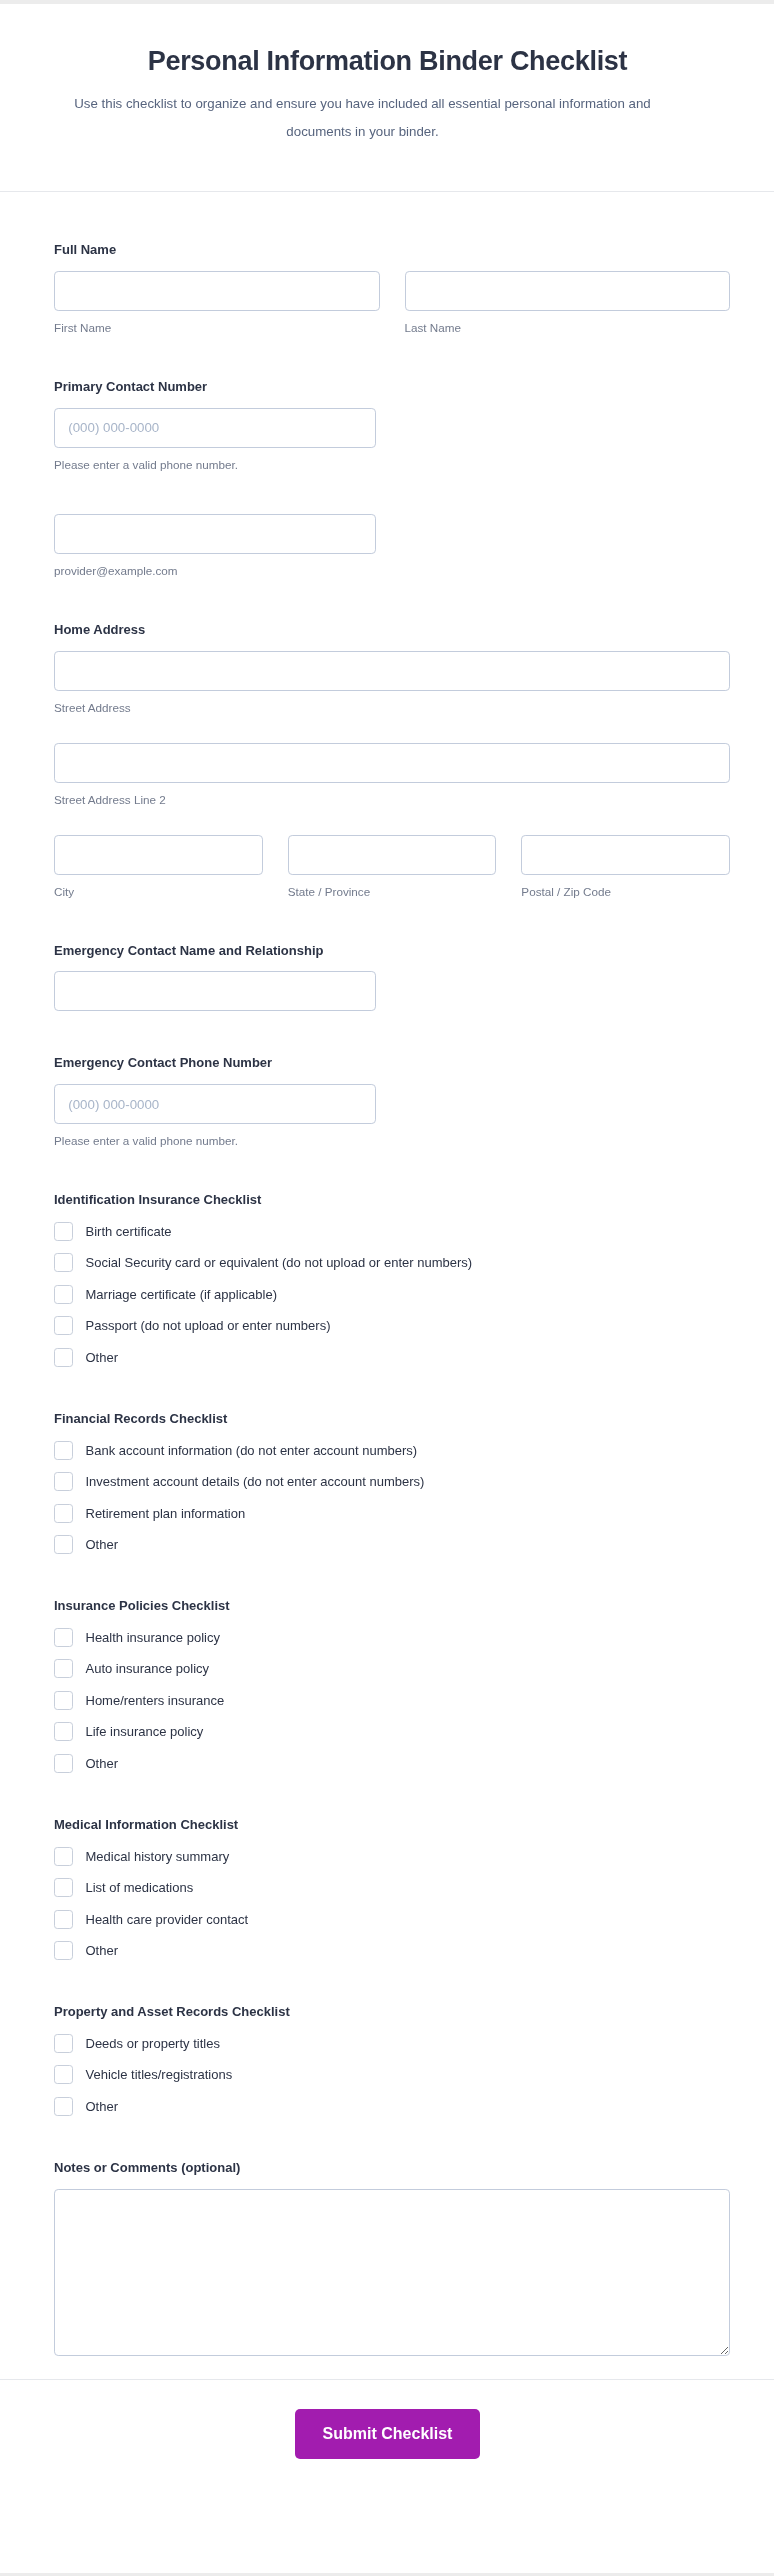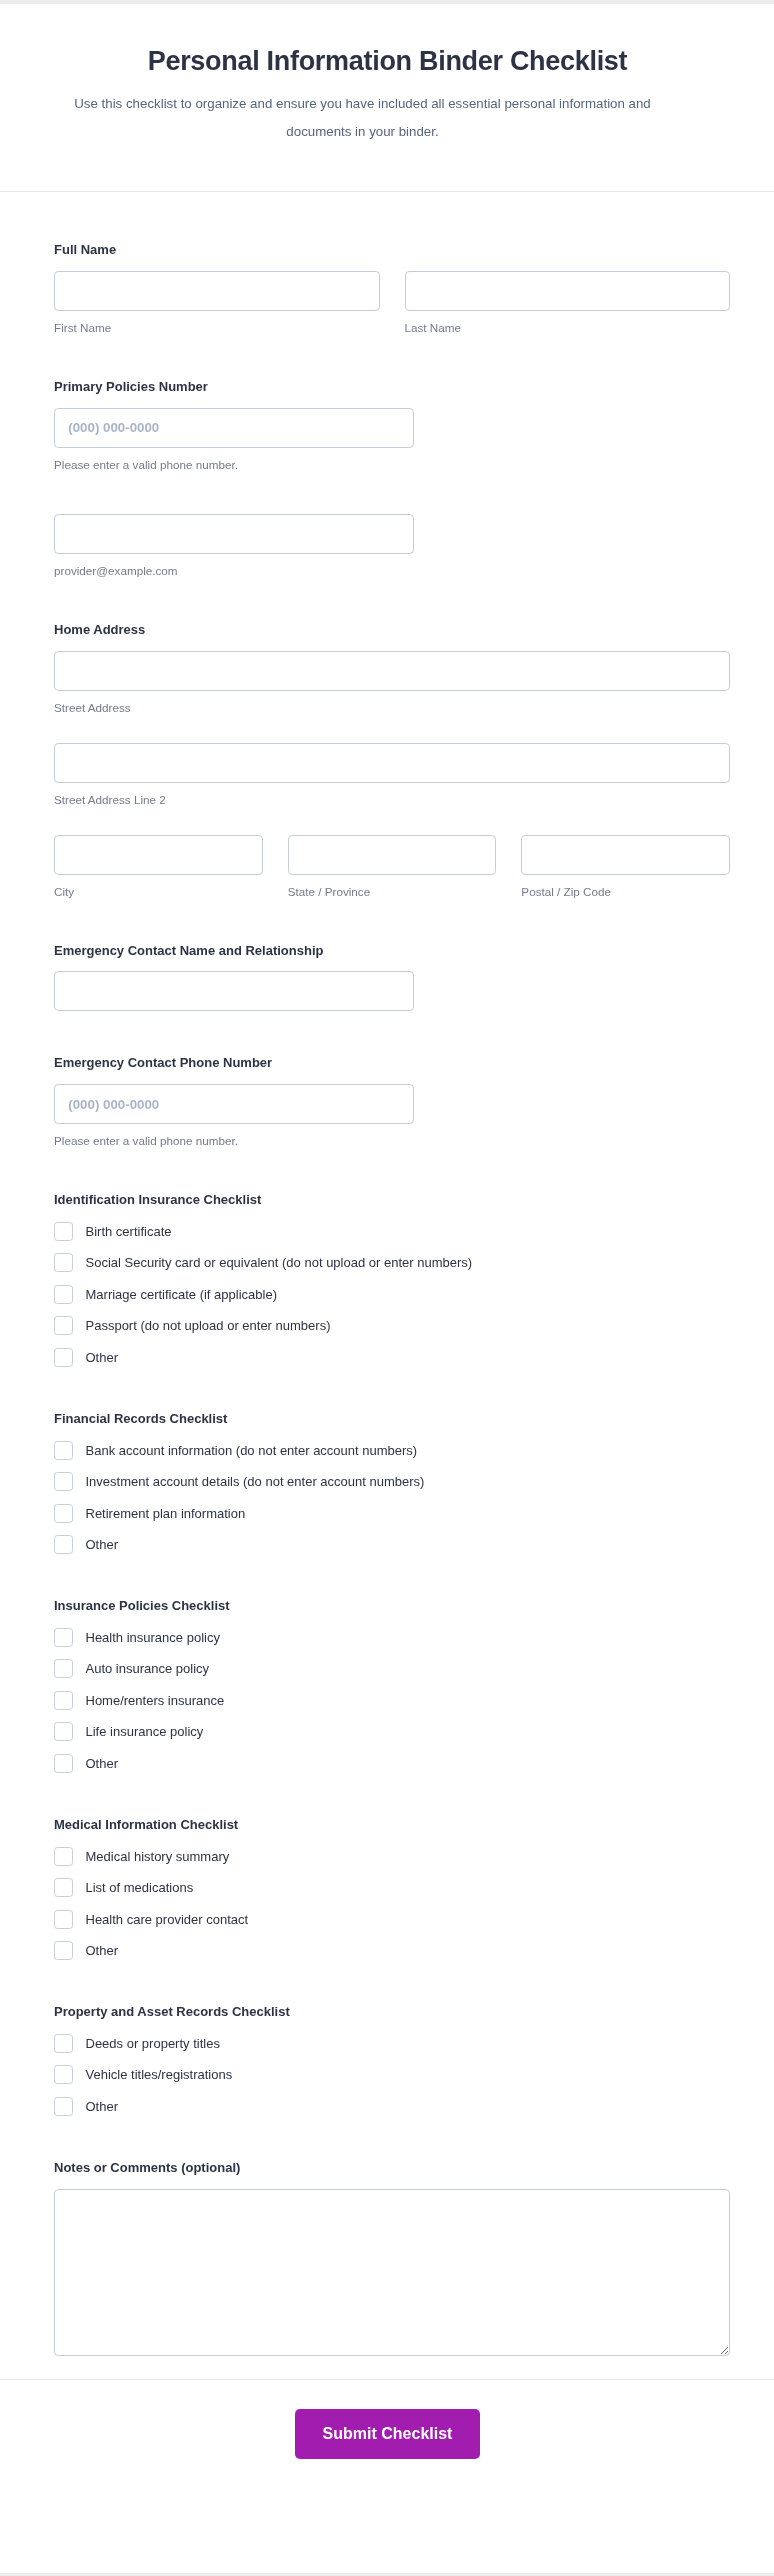--- a/index.html
+++ b/index.html
@@ -23,21 +23,21 @@
   .form-body{padding:48px 45px 0 54px;}
   .q{margin-bottom:42px;}
   .q-label{font-size:13px;font-weight:600;line-height:20px;color:#2c3345;margin-bottom:10.8px;}
   .text-input{
     display:block;box-sizing:border-box;height:40px;width:100%;
     border:0.8px solid #c3ccdc;border-radius:4.2px;background:#fff;
     padding:0 13.3px;font-size:13.3px;color:#2c3345;outline:none;
     font-family:"Liberation Sans","DejaVu Sans",sans-serif;
   }
   .text-input::placeholder{color:#a8b5c9;opacity:1;}
-  .half{width:360px;font-weight:bold;}
+  .half{width:322px;}
   .sublabel{font-size:11.7px;line-height:14px;color:#737b8d;margin-top:10px;}
   .row{display:flex;gap:25px;}
   .col{flex:1;min-width:0;}
   .sub-row{margin-top:28px;}
 
   
   .check-group{margin-bottom:42px;}
   .check-group .q-label{margin-bottom:11.7px;}
   .cb-row{display:flex;align-items:center;gap:12.5px;margin-bottom:12.5px;cursor:pointer;}
   .cb{
@@ -87,21 +87,21 @@
         <div class="sublabel">First Name</div>
       </div>
       <div class="col">
         <input class="text-input" type="text" style="">
         <div class="sublabel">Last Name</div>
       </div>
     </div>
   </div>
 
   <div class="q">
-    <div class="q-label">Primary Policies Number</div>
+    <div class="q-label">Primary Contact Number</div>
     <input class="text-input half" type="tel" placeholder="(000) 000-0000" style="">
     <div class="sublabel">Please enter a valid phone number.</div>
   </div>
 
   <div class="q">
     <input class="text-input half" type="text" style="">
     <div class="sublabel">provider@example.com</div>
   </div>
 
   <div class="q">

